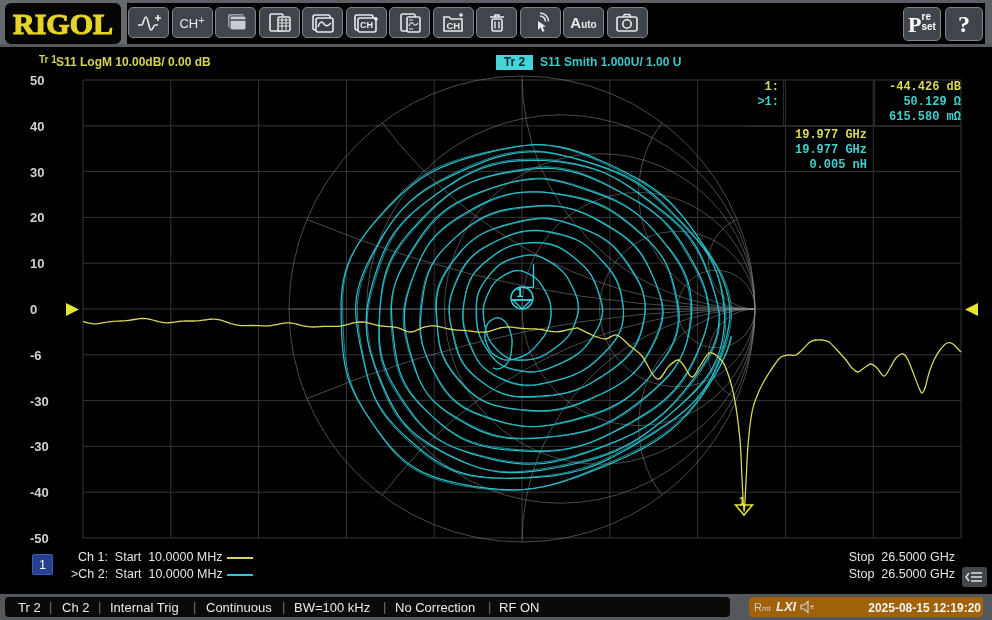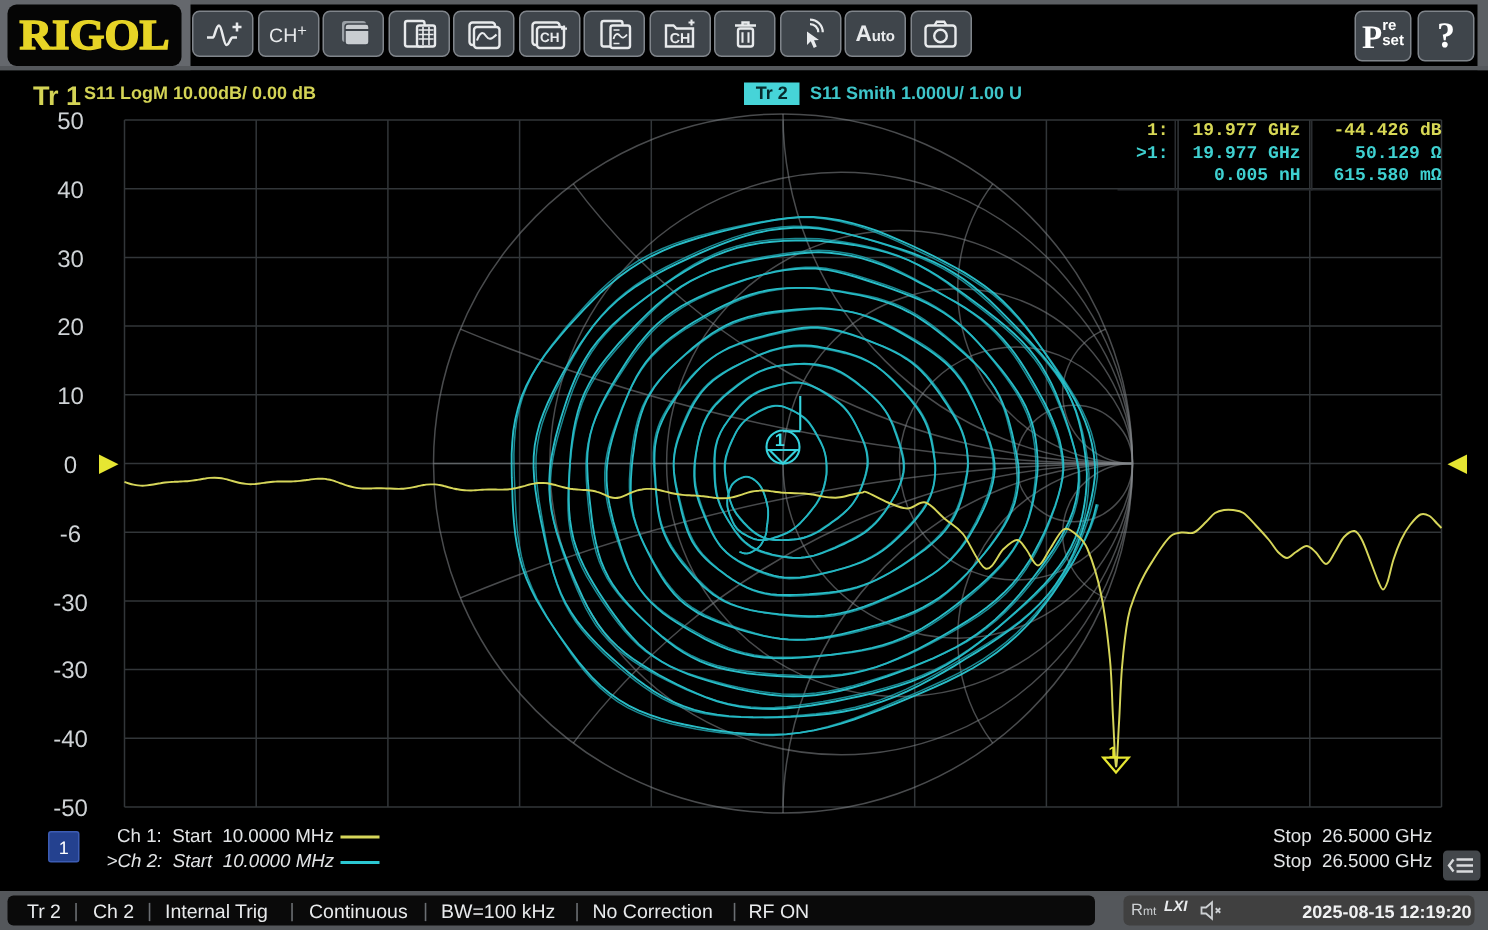--- a/index.html
+++ b/index.html
@@ -12,56 +12,56 @@
 #topbar .grayright { position:absolute; right:0; top:0; width:7px; height:47px; background:#5c5f63; }
 #logozone { position:absolute; left:0; top:0; width:127px; height:47px; background:#65686d; }
 #logobox { position:absolute; left:5px; top:3px; width:116px; height:41px; background:#050505; border-radius:6px; display:flex; align-items:center; justify-content:center; }
 #logobox span { color:#e7d426; font-family:"Liberation Serif",serif; font-weight:bold; font-size:30px; letter-spacing:0px; transform:scaleY(0.95); -webkit-text-stroke:1.1px #e7d426; }
 .tbtn { position:absolute; top:7px; height:31px; width:41px; background:#3f454b; border:1px solid #80858b; border-radius:5px; color:#e8eaec; display:flex; align-items:center; justify-content:center; }
 .tbtn svg { display:block; }
 #botline { position:absolute; left:0; top:44px; width:992px; height:3px; background:#55585c; }
 
 
 #tracebar { position:absolute; left:0; top:47px; width:992px; height:26px; background:#000; }
-.tr1txt { position:absolute; top:7px; color:#d3d355; font-size:18px; font-weight:bold; }
+.tr1txt { position:absolute; top:7px; color:#d3d355; font-size:10px; font-weight:bold;margin-left:17px; }
 .tr1b { position:absolute; top:7.5px; color:#d3d355; font-size:12px; font-weight:bold; }
 .tr2tag { position:absolute; left:496px; top:8px; width:37px; height:15px; background:#46d4d8; color:#062a2c; font-size:12px; font-weight:bold; text-align:center; line-height:15px; }
 .tr2txt { position:absolute; left:540px; top:8px; color:#3ec6ca; font-size:12px; font-weight:bold; }
 
 
 #mtable { position:absolute; left:745px; top:80px; width:216px; height:47px; color:#d8d855;
   font-family:"Liberation Mono",monospace; font-size:12px; font-weight:bold; }
 #mtable .row { position:absolute; left:0; width:216px; height:15px; }
 #mtable .c1 { position:absolute; right:182px; text-align:right; }
-#mtable .c2 { position:absolute; right:94px;  text-align:right; }
+#mtable .c2 { position:absolute; right:94px;  text-align:right;margin-top:48px; }
 #mtable .c3 { position:absolute; right:0px;   text-align:right; }
 #mtable .cy { color:#3fd0d0; }
 
 
-.ylab { position:absolute; left:30px; width:34px; text-align:center; color:#cfd3d6; font-size:16px; font-weight:normal; }
+.ylab { position:absolute; left:30px; width:34px; text-align:left; color:#cfd3d6; font-size:13px; font-weight:bold; }
 
 
 #legend { position:absolute; left:0; top:544px; width:992px; height:48px; color:#e2e4e6; font-size:12.5px; }
 #chbox { position:absolute; left:32px; top:10px; width:21px; height:21px; background:#24418f; border:1px solid #3c5cb4; border-radius:2px; color:#fff; text-align:center; line-height:20px; font-size:12px; }
 .leg1 { position:absolute; left:78px; top:6px; }
-.leg2 { position:absolute; left:71px; top:23px;font-style:italic; }
+.leg2 { position:absolute; left:71px; top:23px; }
 .legline { position:absolute; left:227px; width:26px; height:2px; }
 .stop1 { position:absolute; right:37px; top:6px; }
 .stop2 { position:absolute; right:37px; top:23px; }
 #collico { position:absolute; left:962px; top:23px; width:25px; height:20px; background:#43474b; border-radius:3px; }
 
 
 #statusbar { position:absolute; left:0; top:594px; width:992px; height:26px; background:#54575b; }
 #spill1 { position:absolute; left:5px; top:3px; width:725px; height:20px; background:#0a0a0a; border-radius:4px; color:#e8eaec; font-size:13px; }
-#spill2 { position:absolute; left:749px; top:3px; width:234px; height:20px; background:#404040; border-radius:4px; color:#e8eaec; }
+#spill2 { position:absolute; left:749px; top:3px; width:234px; height:20px; background:#a16207; border-radius:4px; color:#e8eaec; }
 #spill1 .it { position:absolute; top:2.5px; }
 #spill1 .sp { position:absolute; top:2px; color:#6a6e72; }
 #sdate { position:absolute; right:2px; top:4px; font-size:12px; font-weight:bold; color:#f0f1f2; }
 #rmt { position:absolute; left:5px; top:4px; color:#cdd0d3; font-size:11px; }
-#lxi { position:absolute; left:27px; top:2px; color:#e8eaec; font-size:10px; font-weight:bold; font-style:italic; }
+#lxi { position:absolute; left:27px; top:2px; color:#e8eaec; font-size:13px; font-weight:bold; font-style:italic; }
 
 svg text { font-family:"Liberation Sans", sans-serif; }
 </style></head>
 <body>
 <div id="root">
 
 <div id="topbar">
   <div class="graytop"></div>
   <div id="logozone"></div>
   <div class="grayright"></div>

